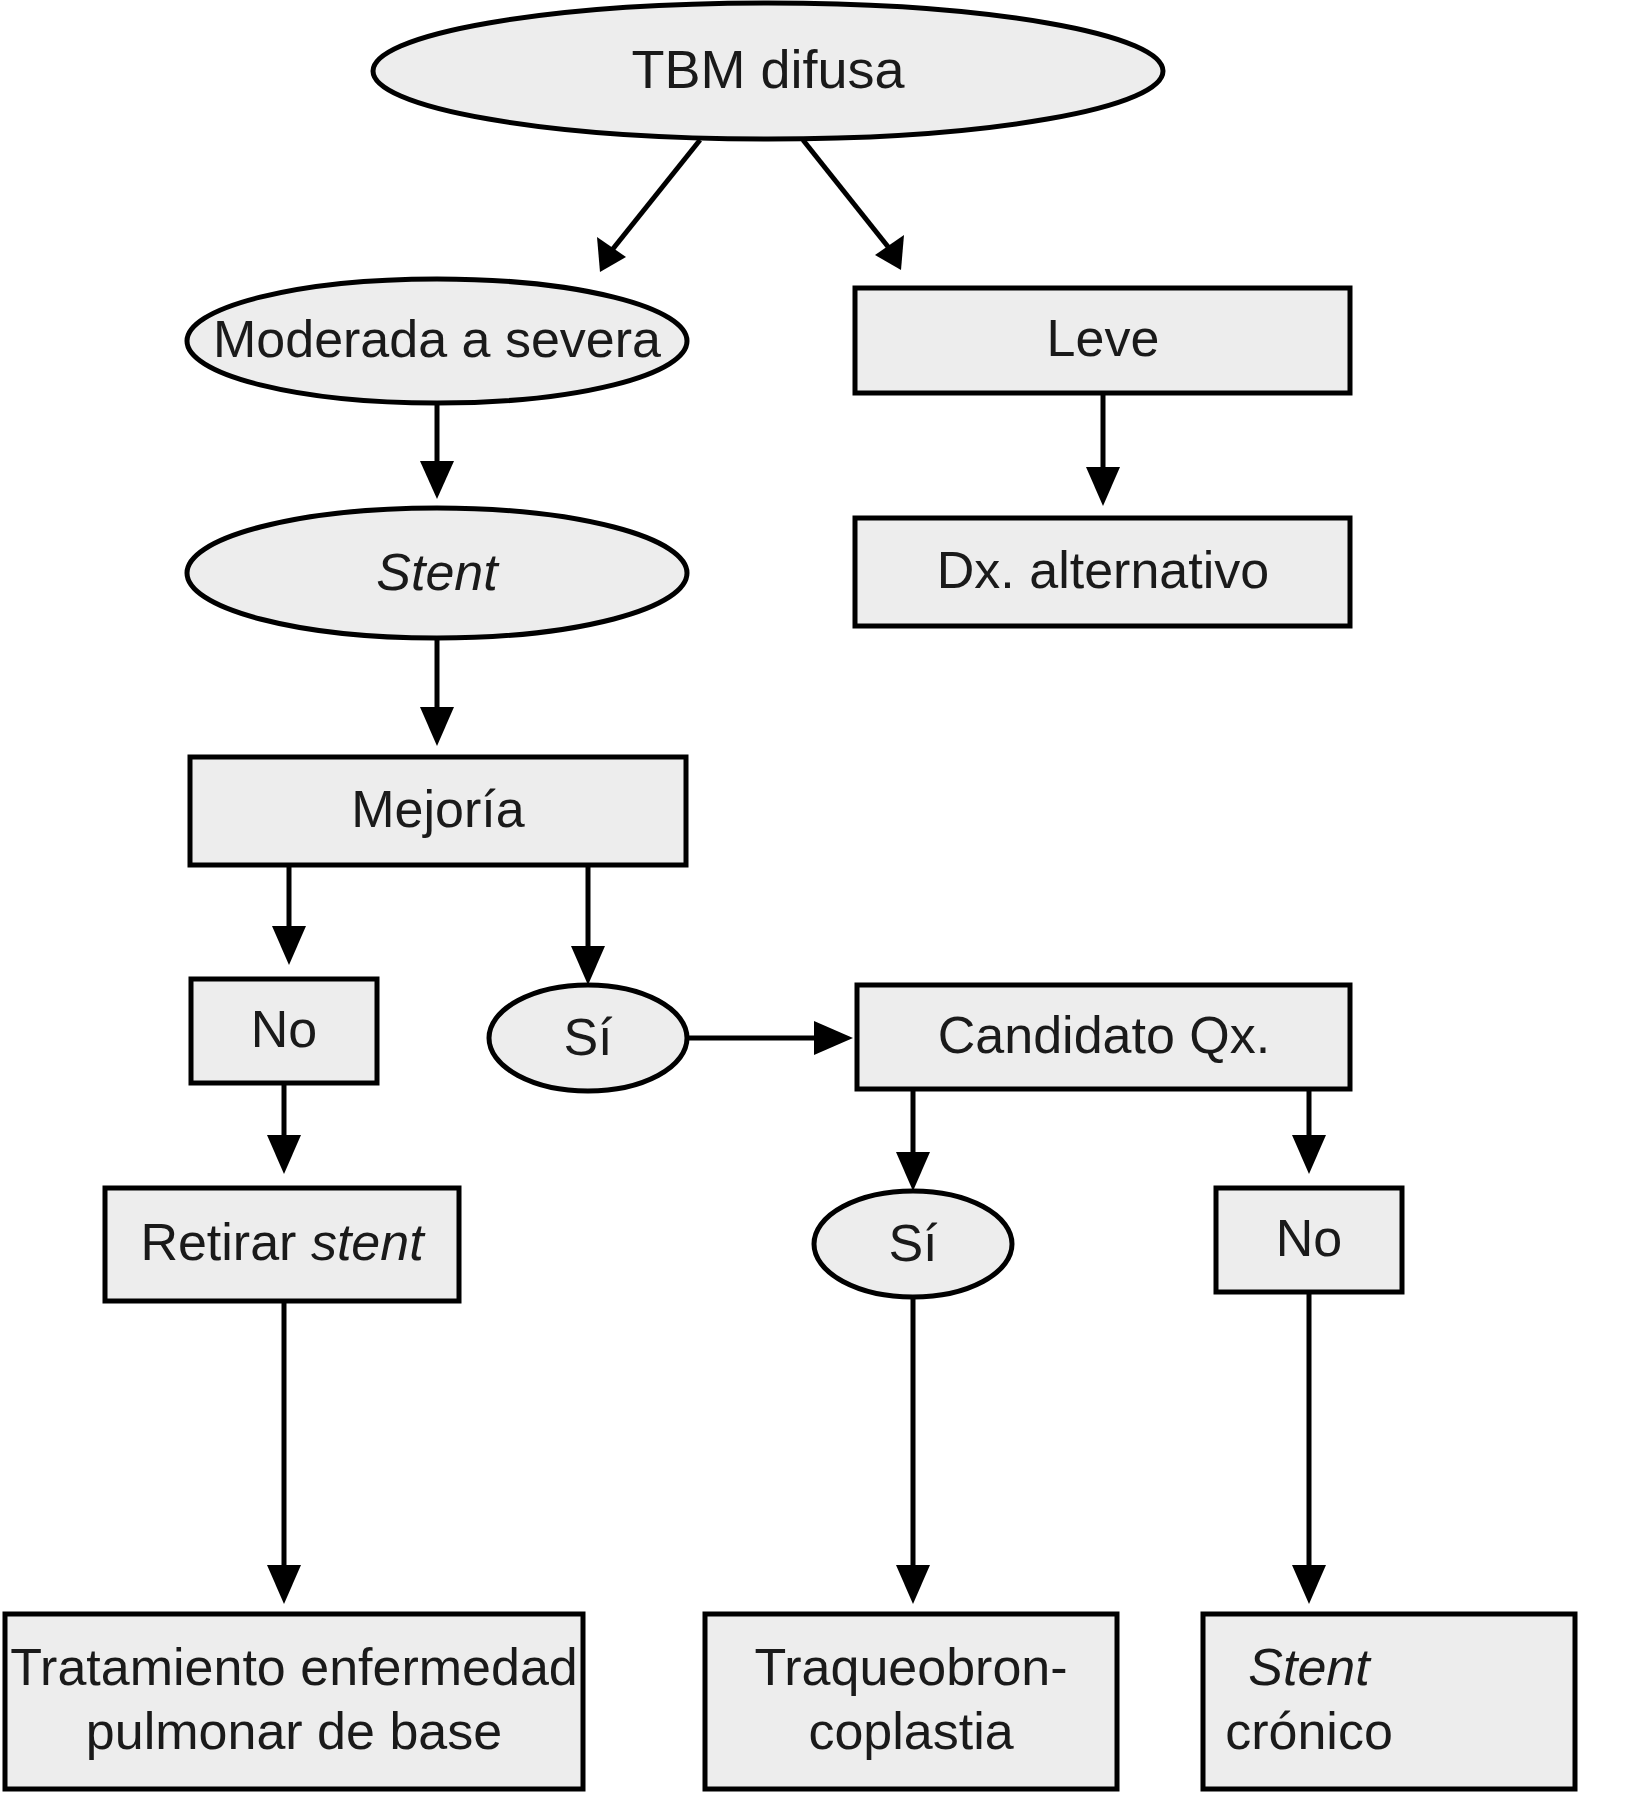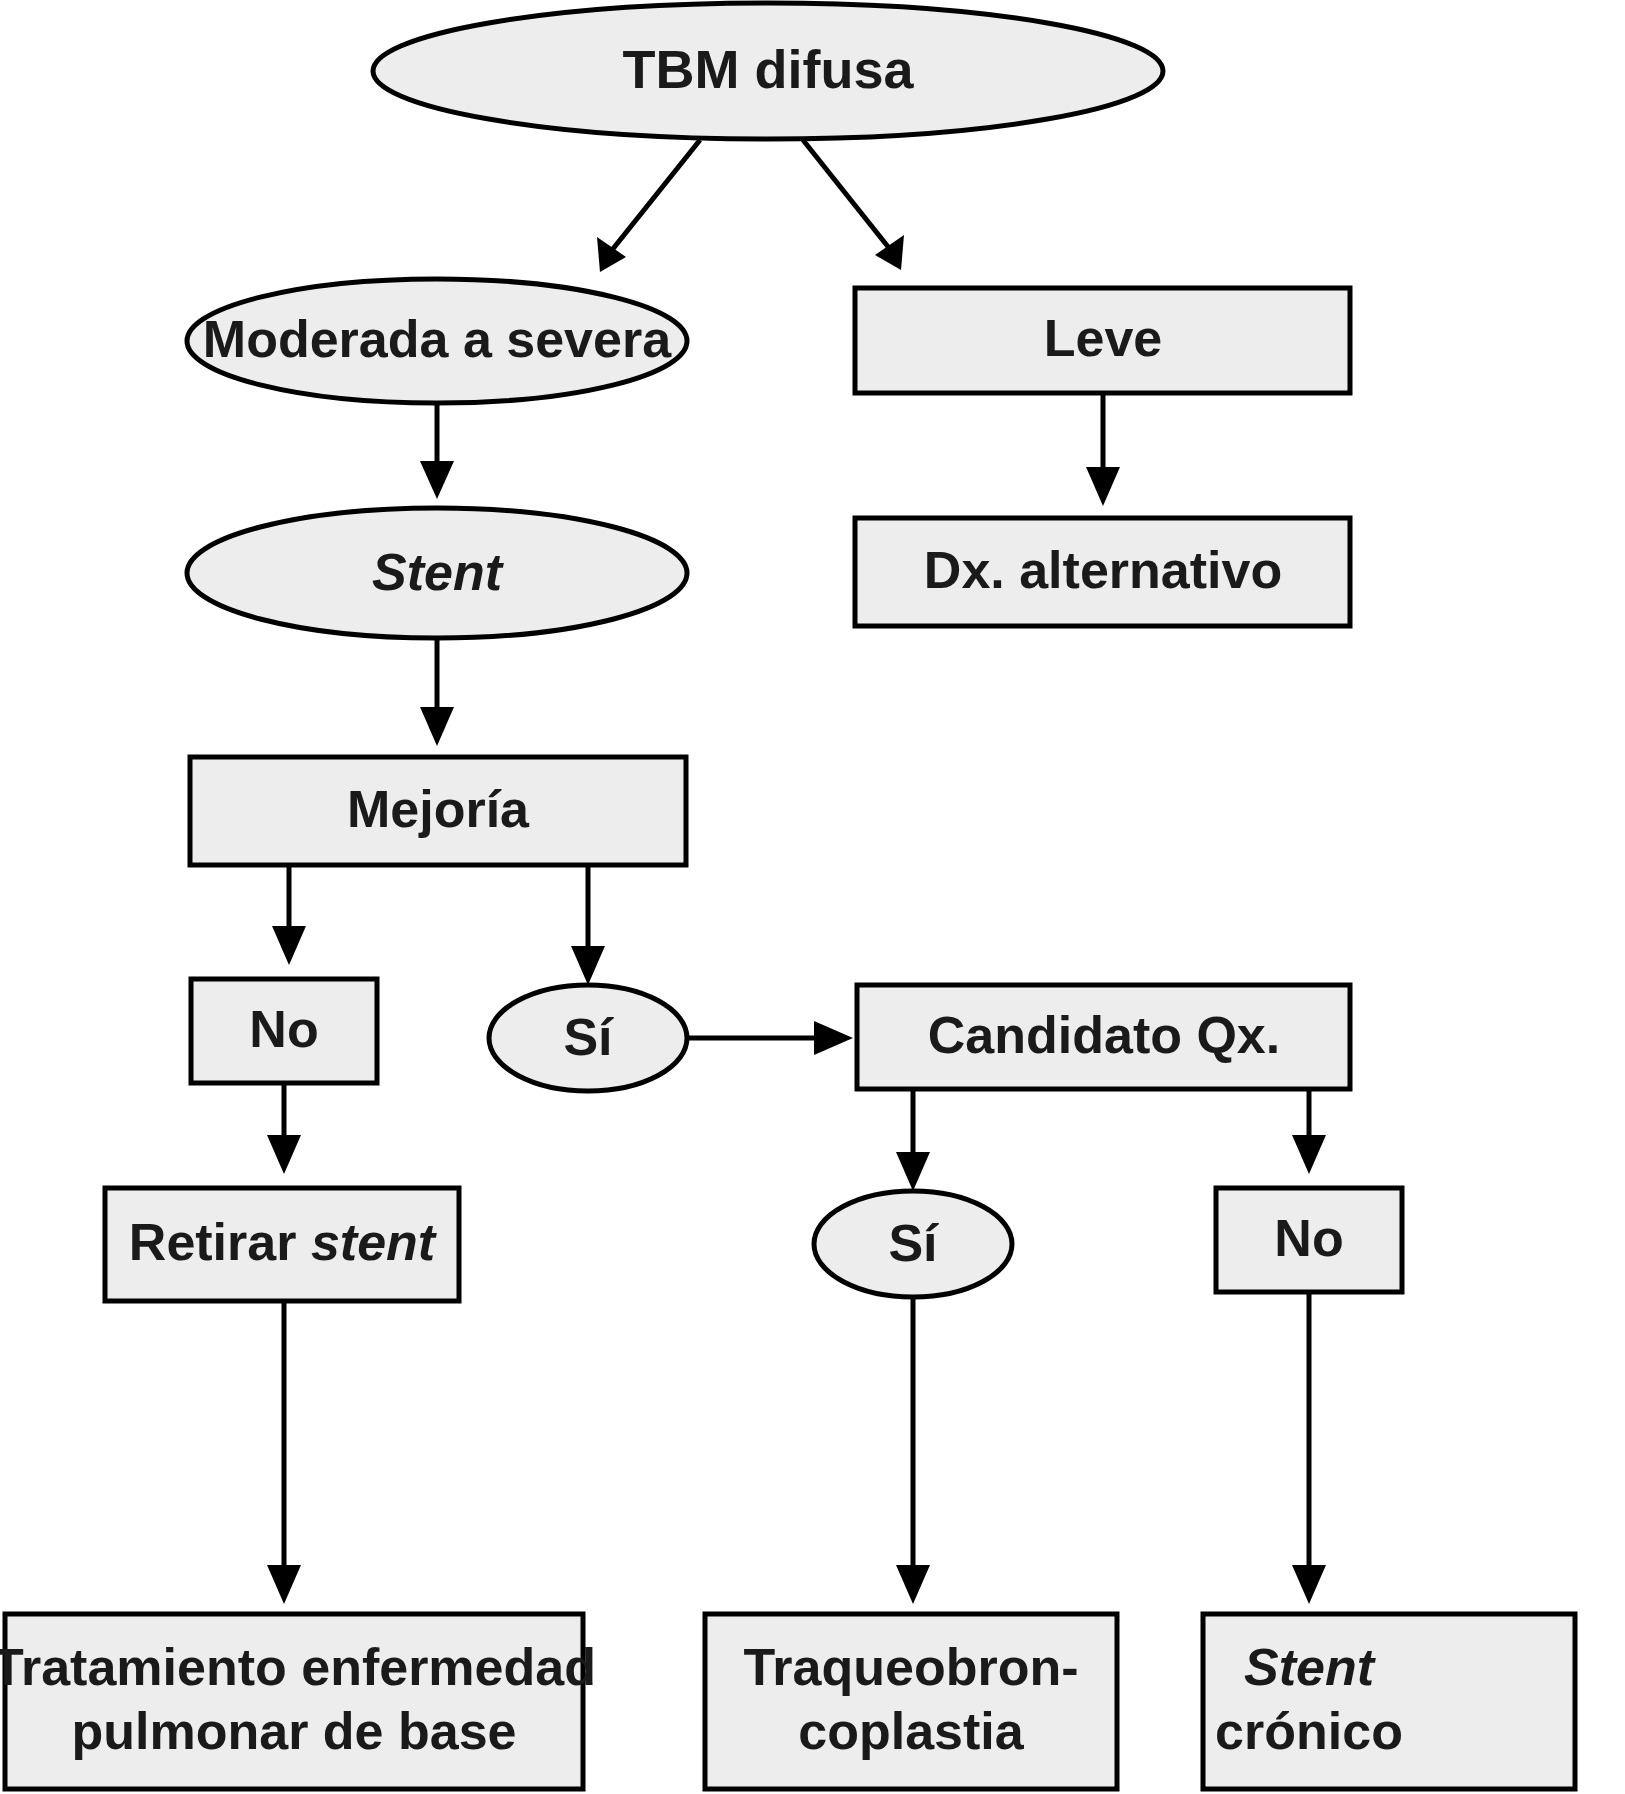--- a/index.html
+++ b/index.html
@@ -10,21 +10,20 @@
   body {
     width: 1625px;
     height: 1794px;
     font-family: "Liberation Sans", sans-serif;
     overflow: hidden;
   }
   #flow-root {
     position: relative;
     width: 1369px;
     height: 1794px;
-    font-weight: bold;
   }
   svg#flow-svg {
     display: block;
     width: 1625px;
     height: 1794px;
   }
   .node-shape {
     fill: #ededed;
     stroke: #000000;
     stroke-width: 5;

